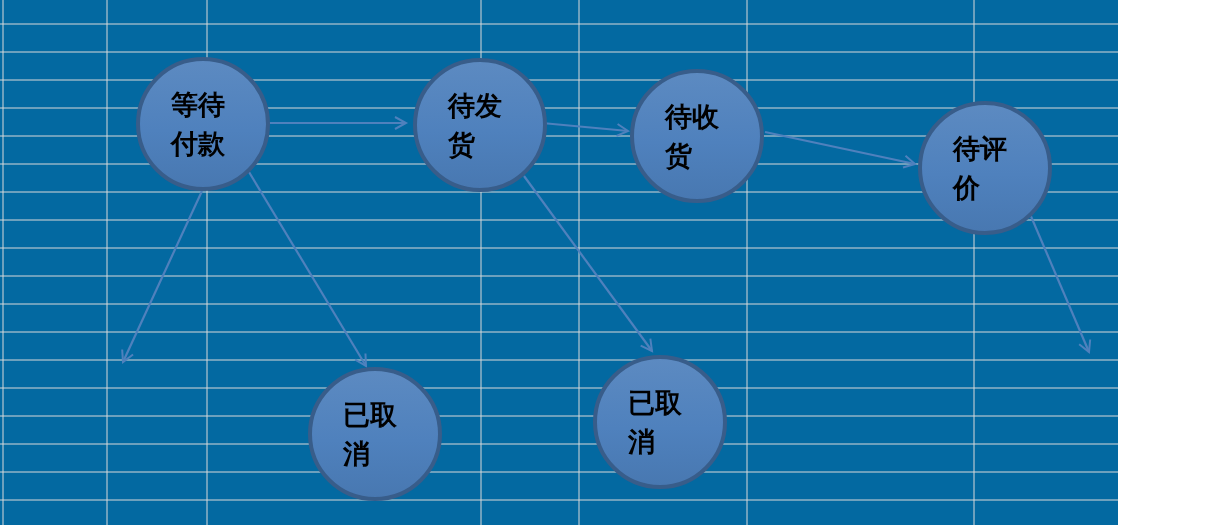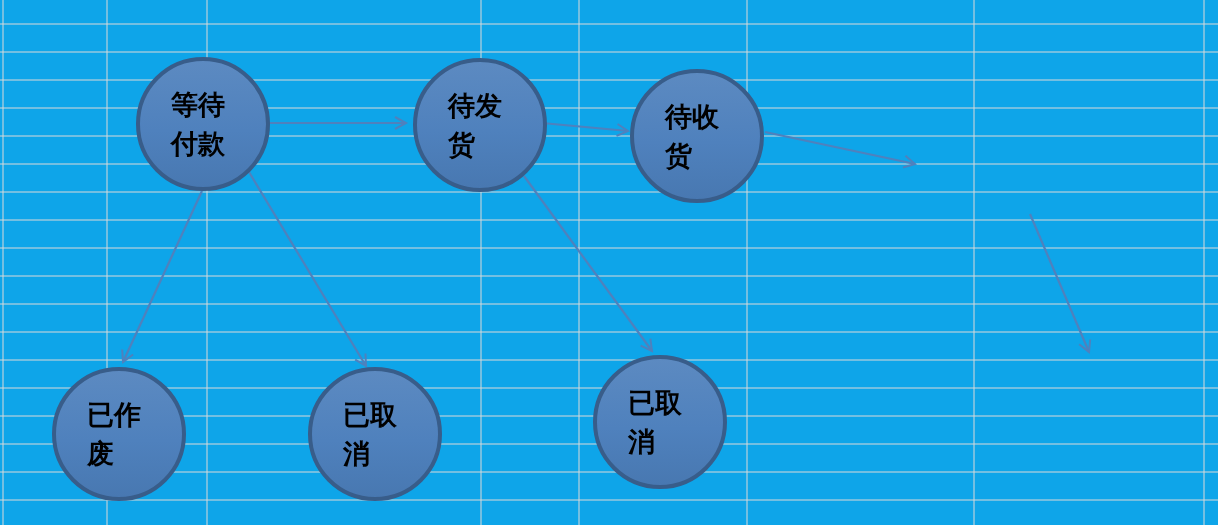--- a/index.html
+++ b/index.html
@@ -3,24 +3,24 @@
 <meta charset="utf-8">
 <style>
   html, body {
     margin: 0;
     padding: 0;
     background: #ffffff;
     font-family: "DejaVu Serif", "Liberation Serif", serif;
   }
   .canvas {
     position: relative;
-    width: 1218px;
+    width: 1118px;
     height: 525px;
     overflow: hidden;
-    background: #0ea5e9;
+    background: #0369a1;
   }
   .layer {
     position: absolute;
     left: 0;
     top: 0;
   }
   .node {
     position: absolute;
     width: 134px;
     height: 134px;
@@ -103,25 +103,25 @@
   <div class="node" style="left:413px; top:58px;">
     <span class="node-label">待发
 货</span>
   </div>
 
   <div class="node" style="left:630px; top:69px;">
     <span class="node-label">待收
 货</span>
   </div>
 
+  <div class="node" style="left:918px; top:101px;">
+    <span class="node-label">待评
+价</span>
+  </div>
 
-  <div class="node" style="left:52px; top:367px;">
-    <span class="node-label">已作
-废</span>
-  </div>
 
   <div class="node" style="left:308px; top:367px;">
     <span class="node-label">已取
 消</span>
   </div>
 
   <div class="node" style="left:593px; top:355px;">
     <span class="node-label">已取
 消</span>
   </div>

